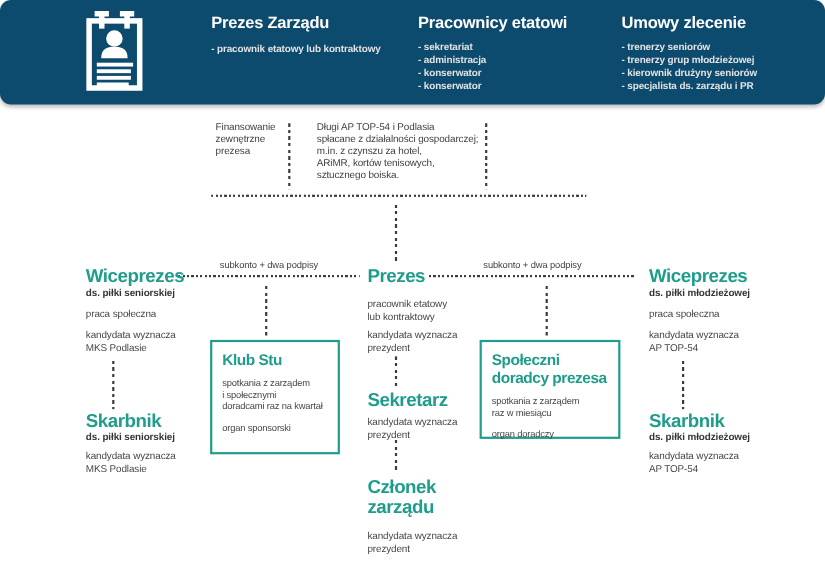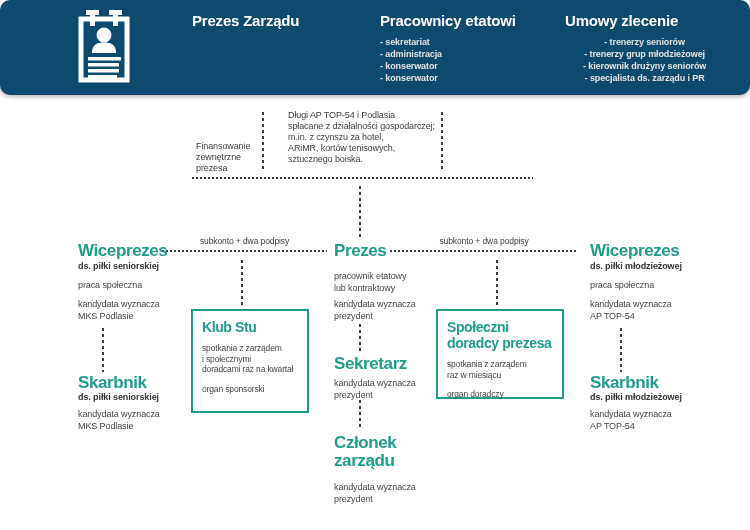--- a/index.html
+++ b/index.html
@@ -75,39 +75,40 @@
         <circle cx="31" cy="27" r="7.5" fill="#ffffff"></circle>
         <path d="M19,45 C19,36.5 24,34.5 31,34.5 C38,34.5 43,36.5 43,45 Z" fill="#ffffff"></path>
         <rect x="15" y="49" width="33" height="3.5" fill="#ffffff"></rect>
         <rect x="15" y="55" width="31" height="3.5" fill="#ffffff"></rect>
         <rect x="15" y="61" width="31" height="3.5" fill="#ffffff"></rect>
         <rect x="15" y="67" width="29" height="3.5" fill="#ffffff"></rect>
       </svg>
     </div>
 
     <div class="abs hdr-title" style="left:192px; top:12px;">Prezes Zarządu</div>
+    <div class="abs hdr-item" style="left:192px; top:38px;">- pracownik etatowy lub kontraktowy</div>
 
     <div class="abs hdr-title" style="left:380px; top:12px;">Pracownicy etatowi</div>
     <div class="abs" style="left:380px; top:36px;">
       <div class="hdr-item">- sekretariat</div>
       <div class="hdr-item">- administracja</div>
       <div class="hdr-item">- konserwator</div>
       <div class="hdr-item">- konserwator</div>
     </div>
 
     <div class="abs hdr-title" style="left:565px; top:12px;">Umowy zlecenie</div>
-    <div class="abs" style="left:583px; top:36px;text-align:center;">
+    <div class="abs" style="left:565px; top:36px;">
       <div class="hdr-item">- trenerzy seniorów</div>
       <div class="hdr-item">- trenerzy grup młodzieżowej</div>
       <div class="hdr-item">- kierownik drużyny seniorów</div>
       <div class="hdr-item">- specjalista ds. zarządu i PR</div>
     </div>
   </div>
 
-  <div class="abs note pre" style="left:196px; top:110px; width:66px;margin-top:31px;">Finansowanie
+  <div class="abs note pre" style="left:196px; top:110px; width:66px;">Finansowanie
 zewnętrzne
 prezesa</div>
   <div class="abs vdots" style="left:262px; top:112px; height:60px;"></div>
   <div class="abs note pre" style="left:288px; top:110px; width:152px;">Długi AP TOP-54 i Podlasia
 spłacane z działalności gospodarczej;
 m.in. z czynszu za hotel,
 ARiMR, kortów tenisowych,
 sztucznego boiska.</div>
   <div class="abs vdots" style="left:441px; top:112px; height:60px;"></div>
 

